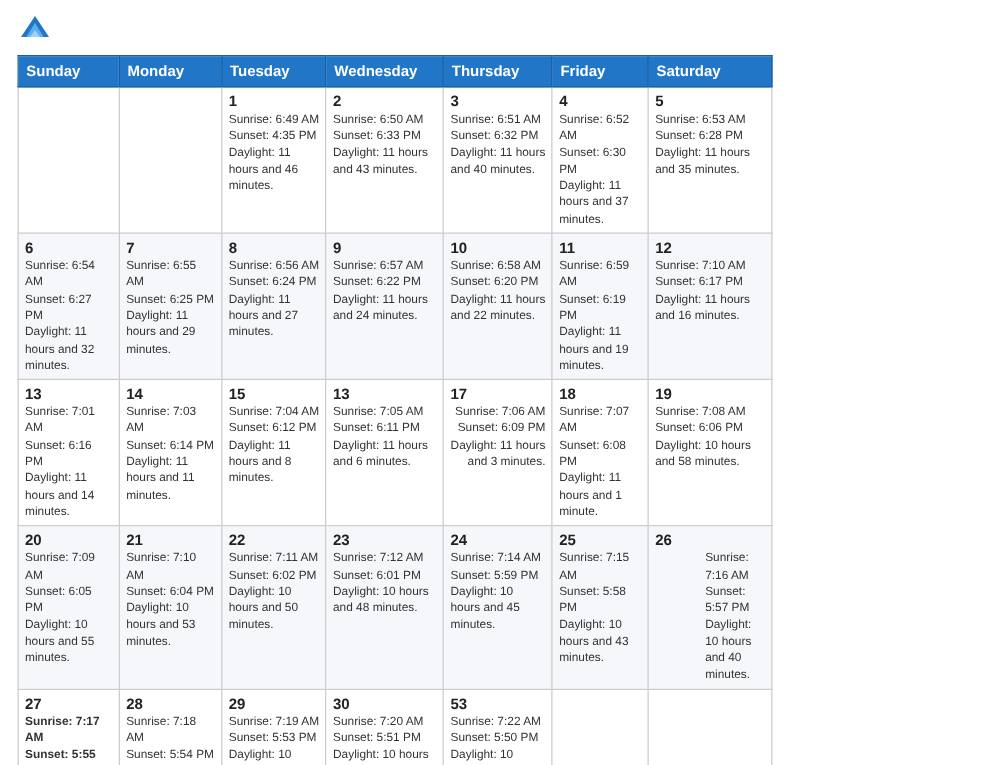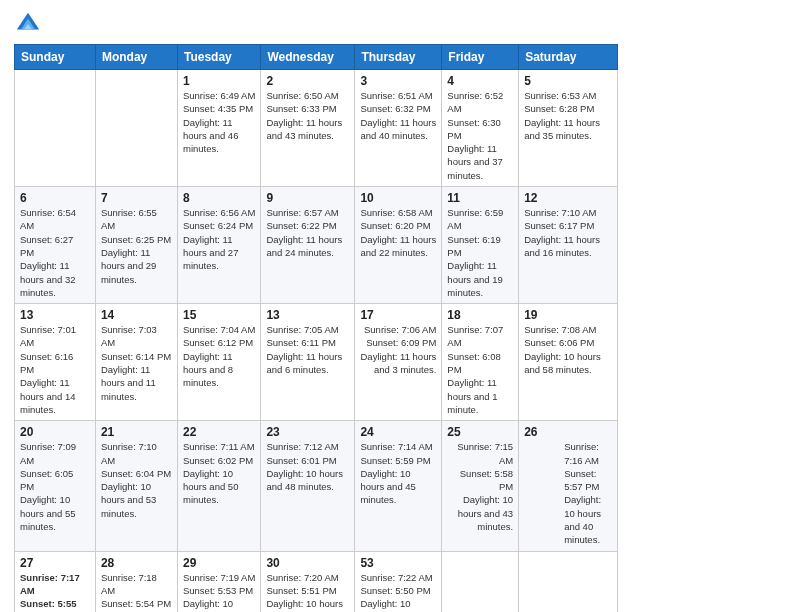--- a/index.html
+++ b/index.html
@@ -292,21 +292,21 @@
 Daylight: 10 hours and 48 minutes.</div>
           </td>
           <td>
             <span class="day-num">24</span>
             <div class="day-info" style="white-space: pre-line;">Sunrise: 7:14 AM
 Sunset: 5:59 PM
 Daylight: 10 hours and 45 minutes.</div>
           </td>
           <td>
             <span class="day-num">25</span>
-            <div class="day-info" style="white-space: pre-line; text-align: right;">Sunrise: 7:15 AM
+            <div class="day-info" style="white-space: pre-line;">Sunrise: 7:15 AM
 Sunset: 5:58 PM
 Daylight: 10 hours and 43 minutes.</div>
           </td>
           <td>
             <span class="day-num">26</span>
             <div class="day-info" style="white-space: pre-line; margin-left: 40px;">Sunrise: 7:16 AM
 Sunset: 5:57 PM
 Daylight: 10 hours and 40 minutes.</div>
           </td>
         </tr>

